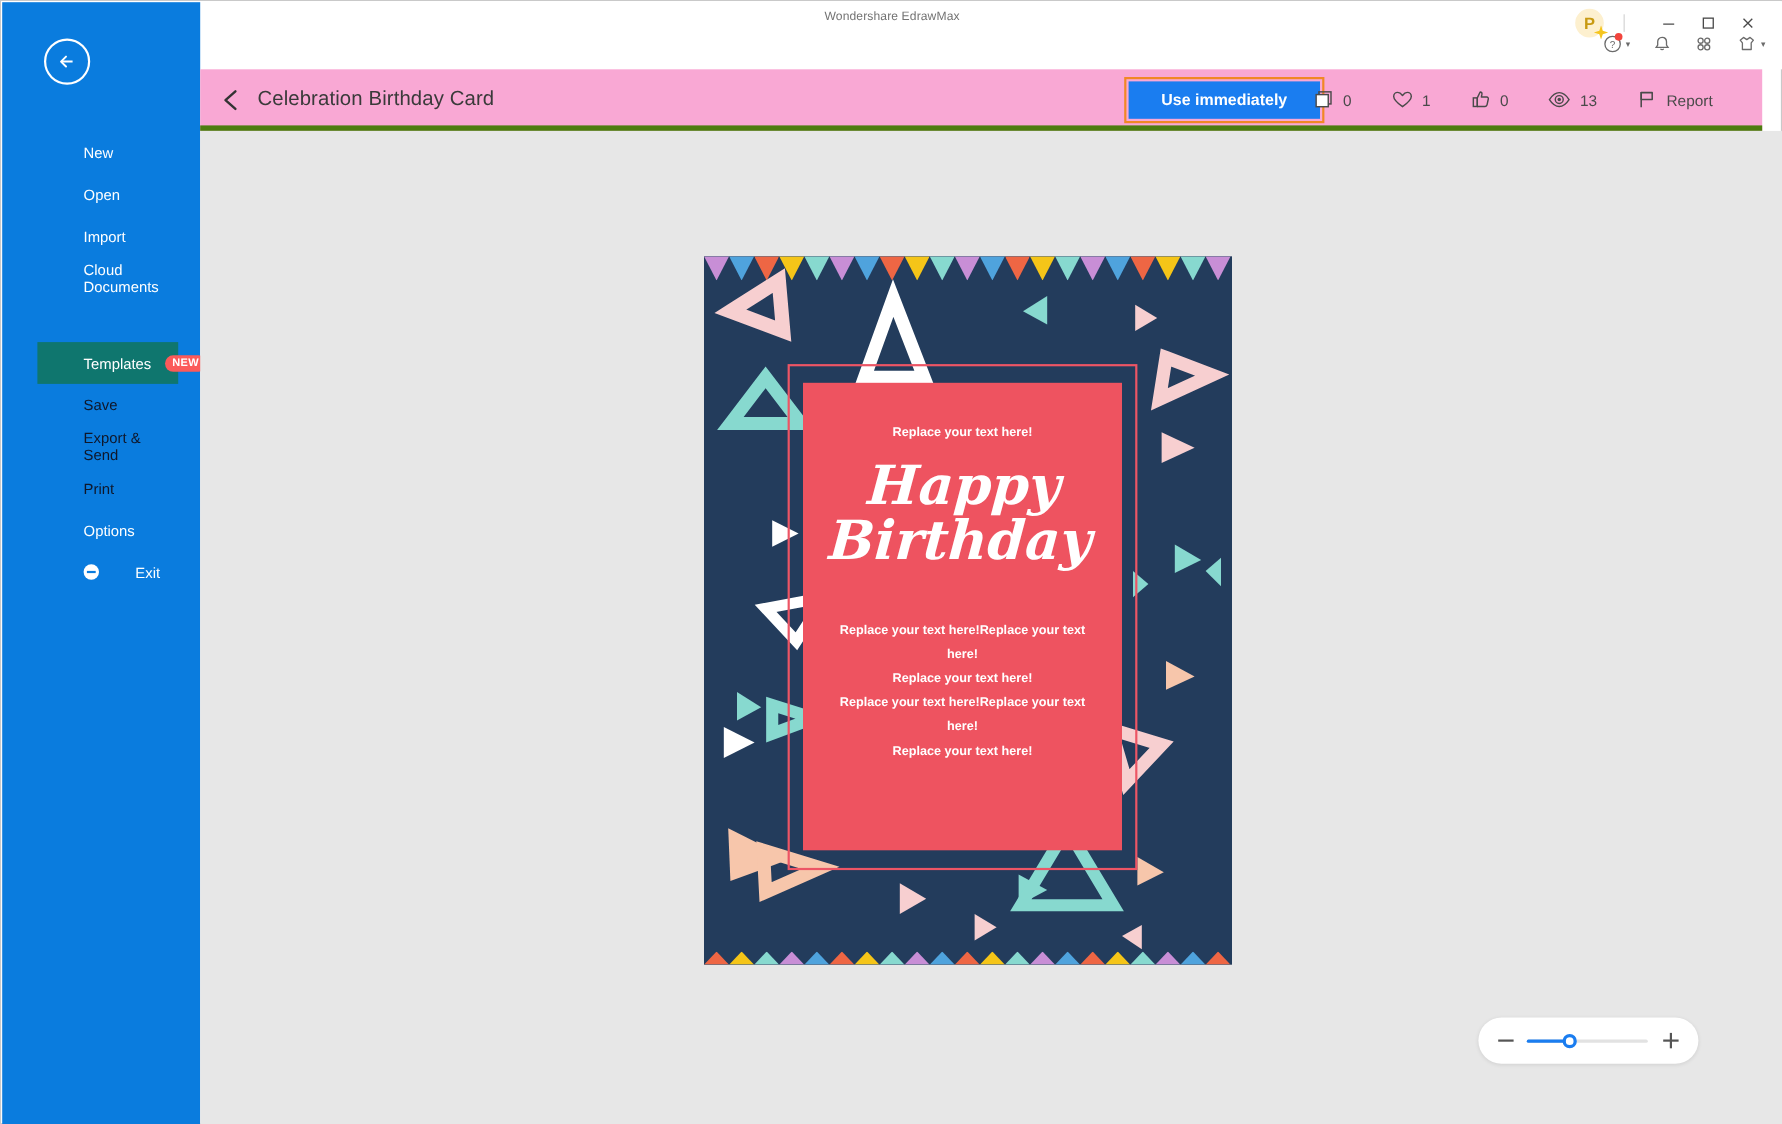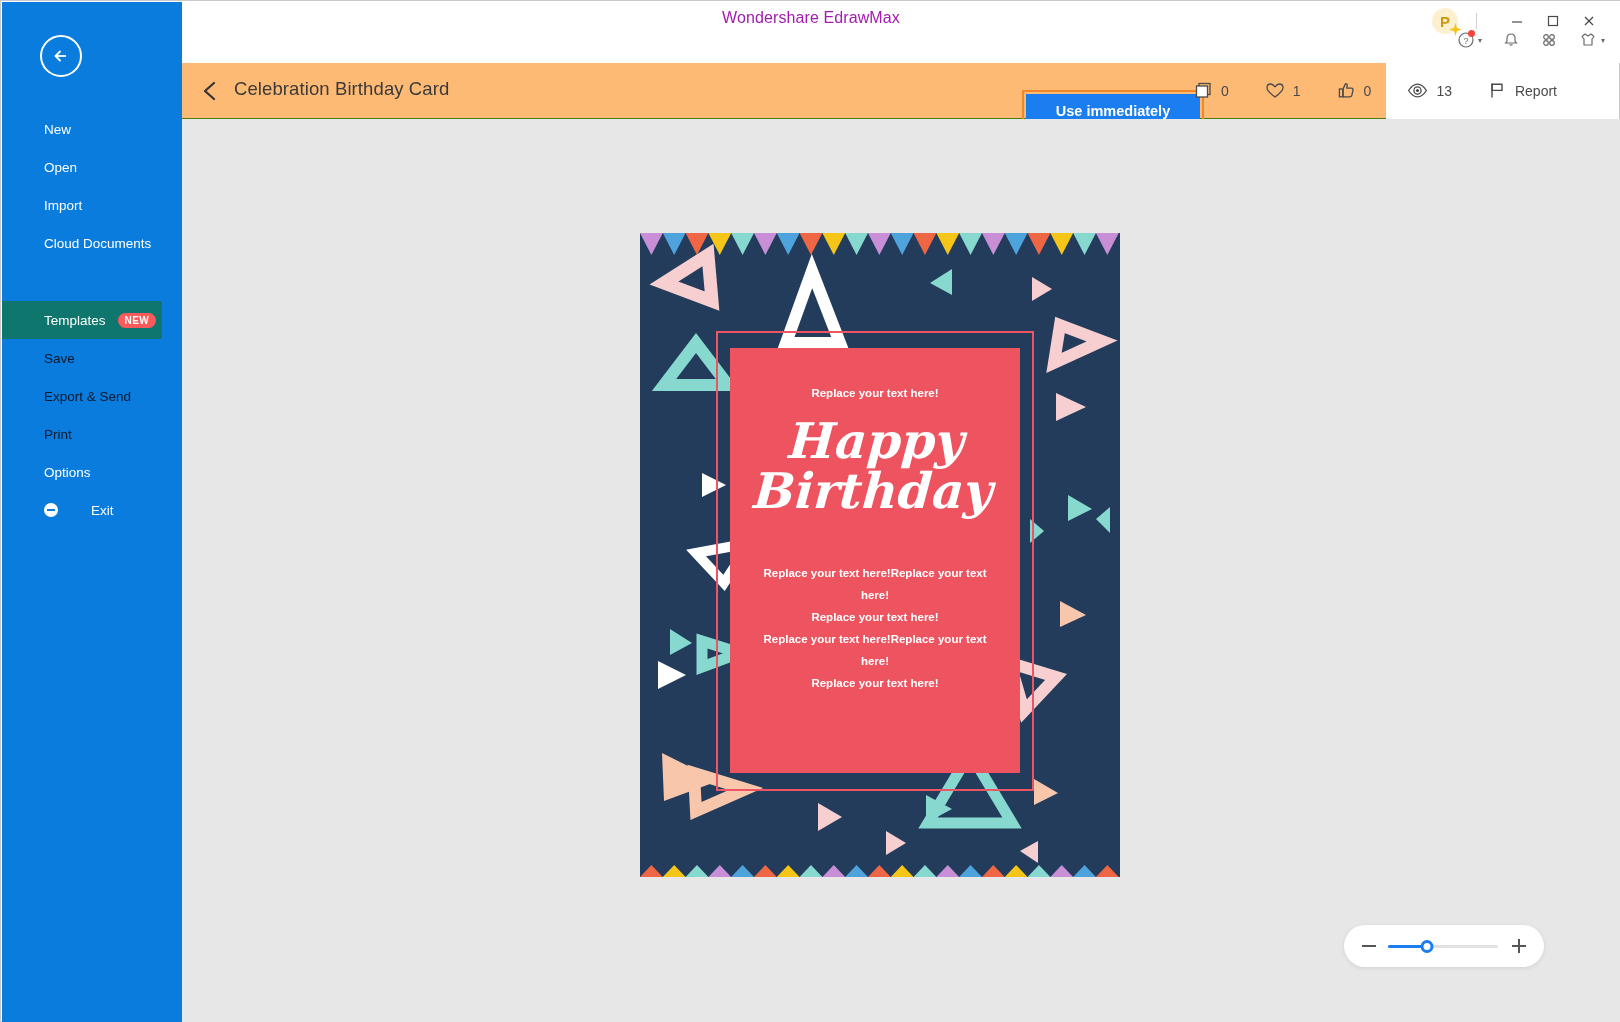--- a/index.html
+++ b/index.html
@@ -13,21 +13,21 @@
     border: 1px solid #c9c9c9; background: #ffffff;
   }
 
   
   .titlebar {
     position: absolute; left: 0; top: 0; width: 1620px; height: 62px;
     background: #ffffff;
   }
   .titlebar-title {
     position: absolute; left: 0; top: 8px; width: 1620px;
-    text-align: center; font-size: 16px; color: #a21caf;
+    text-align: center; font-size: 11px; color: #737373;
     letter-spacing: .1px;
   }
   .win-row1 { position: absolute; right: 14px; top: 6px; display: flex; align-items: center; gap: 0; }
   .pro-badge {
     width: 26px; height: 26px; border-radius: 50%;
     background: #fdf0cf; color: #c89a12; font-size: 15px; font-weight: bold;
     display: flex; align-items: center; justify-content: center;
     position: relative; margin-right: 18px;
   }
   .pro-badge .spark {
@@ -52,52 +52,52 @@
   
   .sidebar {
     position: absolute; left: 1px; top: 1px; width: 180px; height: 1020px;
     background: #0a7cde;
   }
   .back-circle {
     position: absolute; left: 38px; top: 33px; width: 42px; height: 42px;
     border: 2px solid #ffffff; border-radius: 50%;
     display: flex; align-items: center; justify-content: center;
   }
-  .menu { position: absolute; left: 0; top: 108px; width: 160px; }
+  .menu { position: absolute; left: 0; top: 118px; width: 160px; padding-left: 32px; }
   .menu-item {
     height: 38px; display: flex; align-items: center;
     padding-left: 42px; color: #ffffff; font-size: 13.5px;
   }
   .menu-item.dim { color: #0f172a; }
   .menu-item.active { background: #0f766e; margin-top: 39px; }
   .badge-new {
     margin-left: 12px; background: #fb5a5a; color: #ffffff;
     font-size: 10px; font-weight: bold; border-radius: 9px;
     padding: 2px 7px 2px 7px; letter-spacing: .4px;
   }
   .exit-dot {
     width: 14px; height: 14px; border-radius: 50%; background: #ffffff;
     margin-right: 9px; display: flex; align-items: center; justify-content: center;
   }
   .exit-dot i { display:block; width: 8px; height: 2px; background: #0a7cde; }
   .menu-item.exit { padding-left: 42px; gap: 24px; }
 
   
   .subheader {
-    position: absolute; left: 181px; top: 62px; width: 1204px; height: 56px;
-    background: #fdba74; border-bottom: 1px solid #4d7c0f;
+    position: absolute; left: 181px; top: 62px; width: 1420px; height: 56px;
+    background: #f9a8d4; border-bottom: 5px solid #4d7c0f;
   }
   .sub-back { position: absolute; left: 18px; top: 16px; }
   .sub-title {
     position: absolute; left: 52px; top: 15px;
     font-size: 18.5px; color: #3a3a3a; letter-spacing: .1px;
   }
   .use-btn-wrap {
     position: absolute; left: 840px; top: 7px; width: 182px; height: 42px;
-    border: 2px solid #f18825; padding: 2px; margin-top: 20px;
+    border: 2px solid #f18825; padding: 2px;
   }
   .use-btn {
     width: 100%; height: 100%; background: #1a7df0; color: #ffffff;
     font-size: 14.5px; font-weight: bold; border: none;
     display: flex; align-items: center; justify-content: center;
     font-family: "Liberation Sans", sans-serif; cursor: pointer;
   }
   .stats { position: absolute; left: 1012px; top: 18px; display: flex; align-items: center; }
   .stat { display: flex; align-items: center; gap: 8px; margin-right: 36px; color: #4a4a4a; font-size: 14px; }
   .stat.report { gap: 9px; justify-content: flex-end; }

